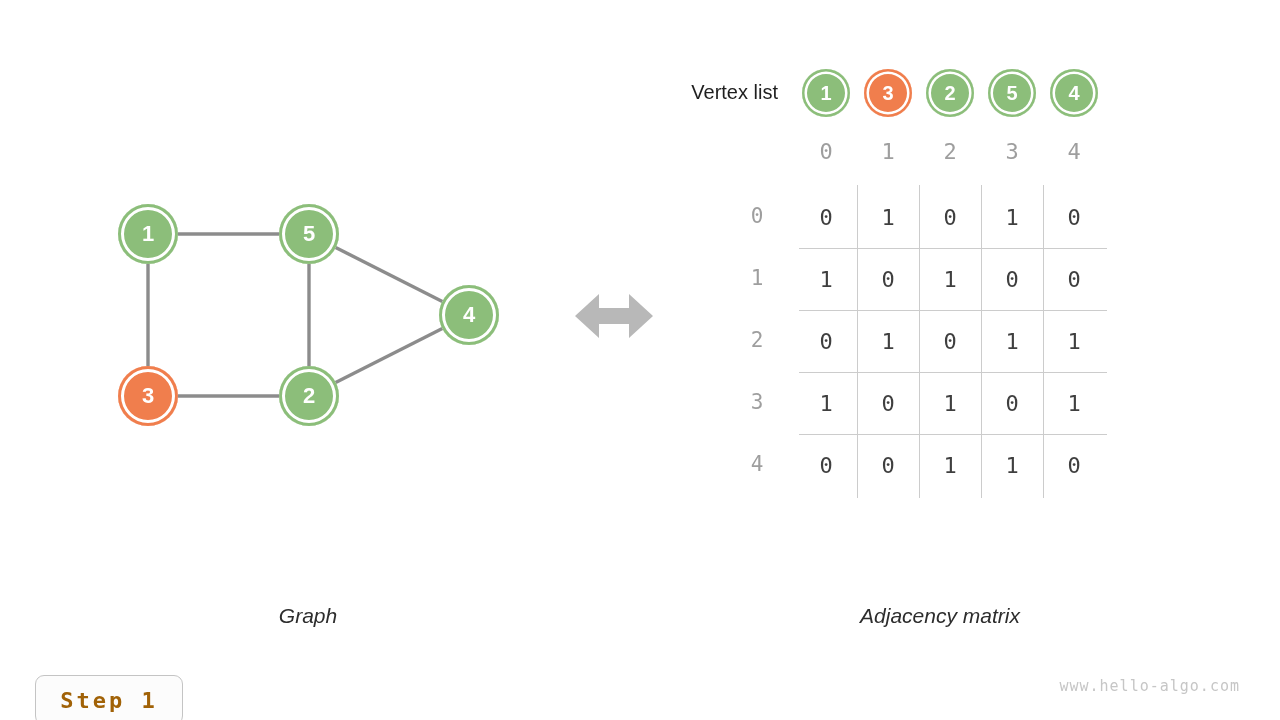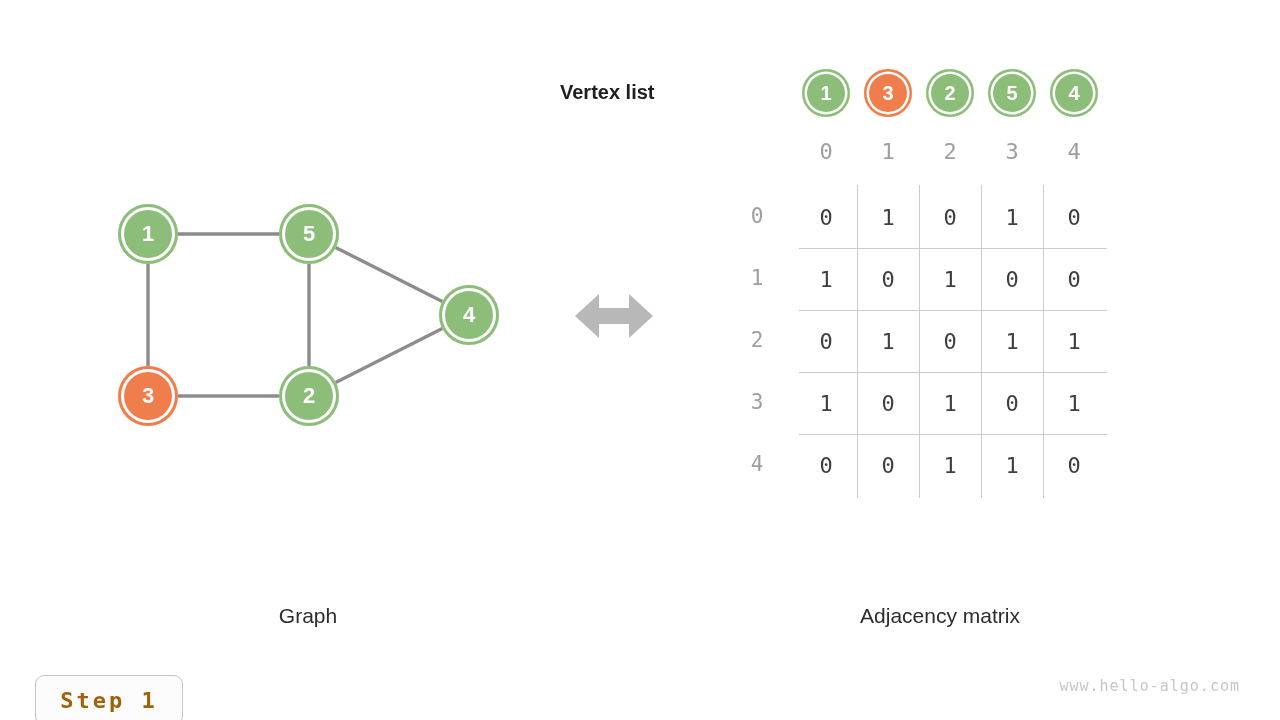--- a/index.html
+++ b/index.html
@@ -3,22 +3,22 @@
 <meta charset="utf-8">
 <style>
   html,body{margin:0;padding:0;background:#ffffff;}
   .canvas{
     position:relative;width:1280px;height:720px;background:#ffffff;overflow:hidden;
     font-family:"Liberation Sans", sans-serif;
   }
 
   
   .row-head{
-    position:absolute;left:560px;width:218px;
-    font-weight:700;
+    position:absolute;left:560px;width:218px;text-align:right;
+    font-weight:400;
   }
   .vertex-list-label{top:81px;font-size:20px;color:#1f1f1f;}
   .index-label{top:141px;font-size:19px;color:#9a9a9a;}
 
   
   .vl-circle{
     position:absolute;width:48px;height:48px;border-radius:50%;
     display:flex;align-items:center;justify-content:center;
     color:#fff;font-weight:700;font-size:20px;
   }
@@ -51,21 +51,21 @@
     position:absolute;left:517px;top:216px;width:193px;height:50px;
     background:#e3e3e3;border-radius:12px;
     display:flex;align-items:center;justify-content:center;
     font-size:20px;color:#3a3a3a;
   }
   .arrow-wrap{position:absolute;left:575px;top:292px;width:78px;height:48px;}
 
   
   .caption{
     position:absolute;top:604px;width:320px;text-align:center;
-    font-size:21px;color:#2d2d2d;
+    font-size:21px;color:#2d2d2d;font-style:italic;
   }
   .caption-graph{left:148px;}
   .caption-matrix{left:780px;}
   .step-badge{
     position:absolute;left:35px;top:675px;width:146px;height:48px;
     background:#fcfcfc;border:1.5px solid #c4c4c4;border-radius:9px;
     display:flex;align-items:center;justify-content:center;
     font-size:22px;font-weight:700;color:#a16207;letter-spacing:3px;
   }
   .watermark{

